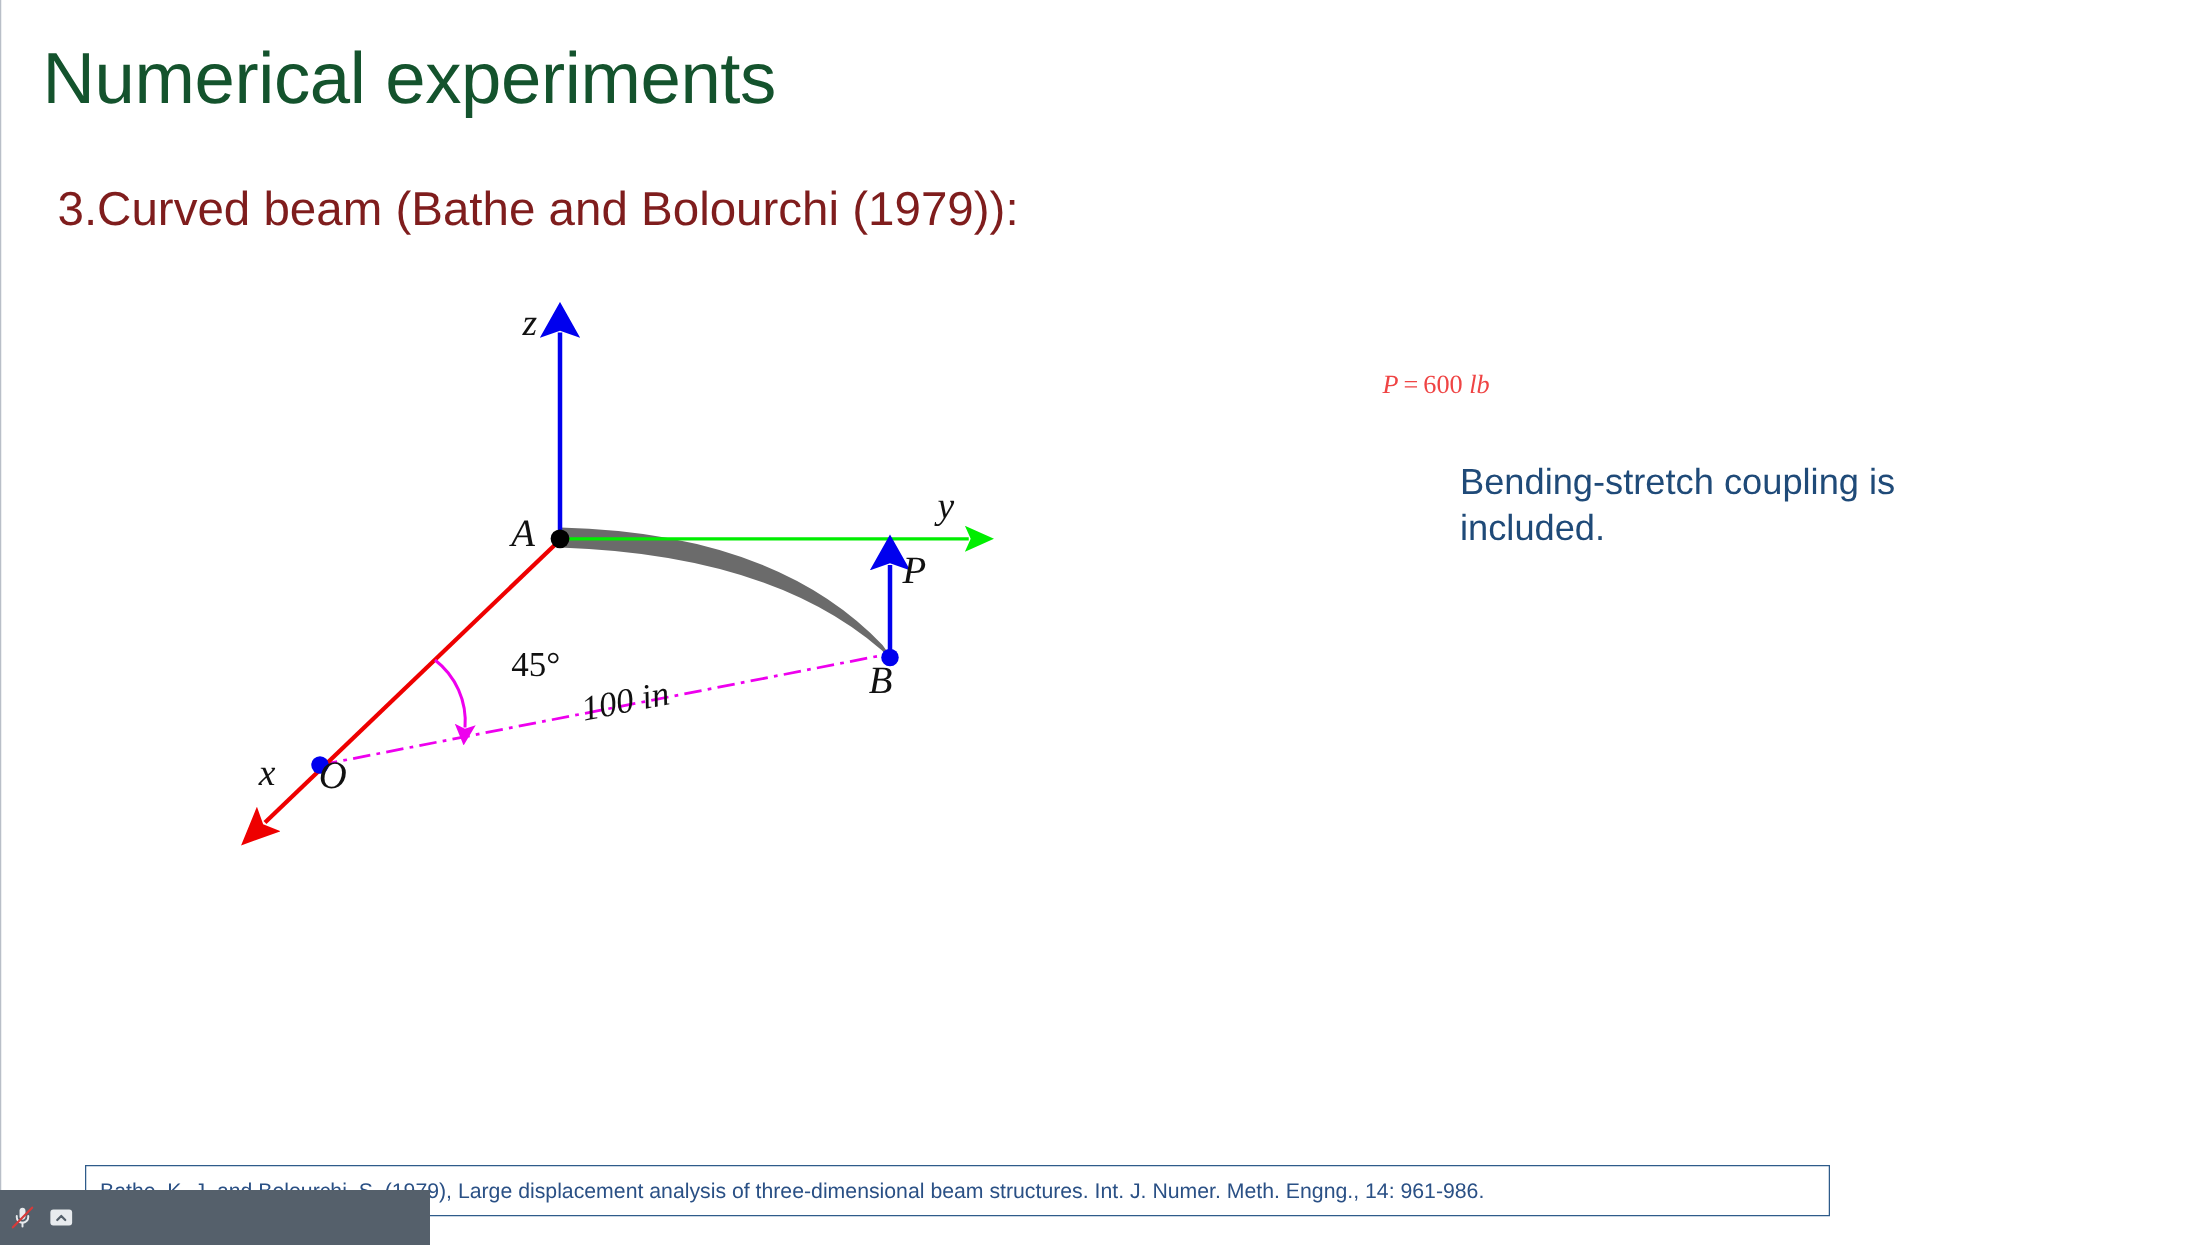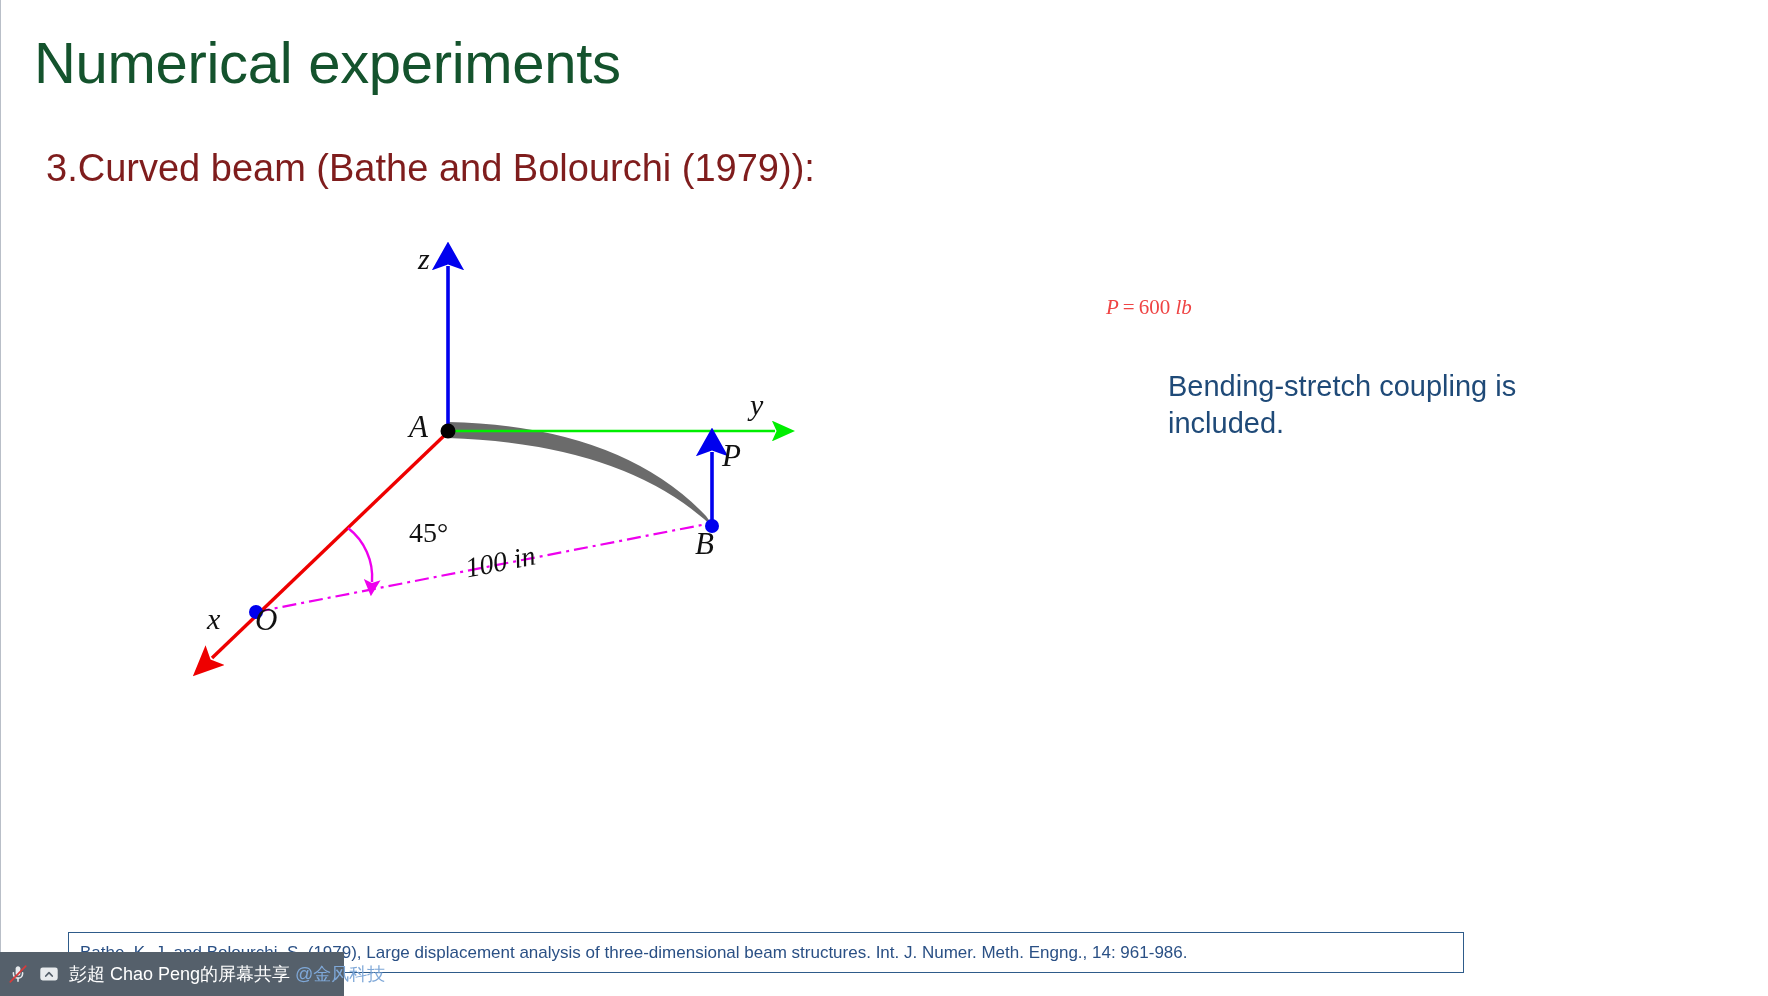--- a/index.html
+++ b/index.html
@@ -227,16 +227,15 @@
     <svg class="share-icon" viewBox="0 0 24 24">
       <path d="M12 3.5c-1.5 0-2.6 1.1-2.6 2.5v5.4c0 1.4 1.1 2.5 2.6 2.5s2.6-1.1 2.6-2.5V6c0-1.4-1.1-2.5-2.6-2.5z" fill="#e8ebee"></path>
       <path d="M7 10.6v1.1c0 2.7 2.2 4.8 5 4.8s5-2.1 5-4.8v-1.1" fill="none" stroke="#e8ebee" stroke-width="1.7" stroke-linecap="round"></path>
       <path d="M12 16.6v3.3" fill="none" stroke="#e8ebee" stroke-width="1.7" stroke-linecap="round"></path>
       <path d="M3.6 20.6L20.4 3.4" fill="none" stroke="#d63b3b" stroke-width="1.9" stroke-linecap="round"></path>
     </svg>
     <svg class="share-icon" viewBox="0 0 24 24">
       <rect x="2.5" y="5" width="19" height="14" rx="2.6" fill="#e8ebee"></rect>
       <path d="M8.5 14.2L12 10.6l3.5 3.6" fill="none" stroke="#55606b" stroke-width="1.9" stroke-linecap="round" stroke-linejoin="round"></path>
     </svg>
-    <span class="share-text"><span>彭超 Chao Peng的屏幕共享 </span><span class="handle">@金风科技</span></span>
   </div>
 
 </div>
 
 </body></html>

